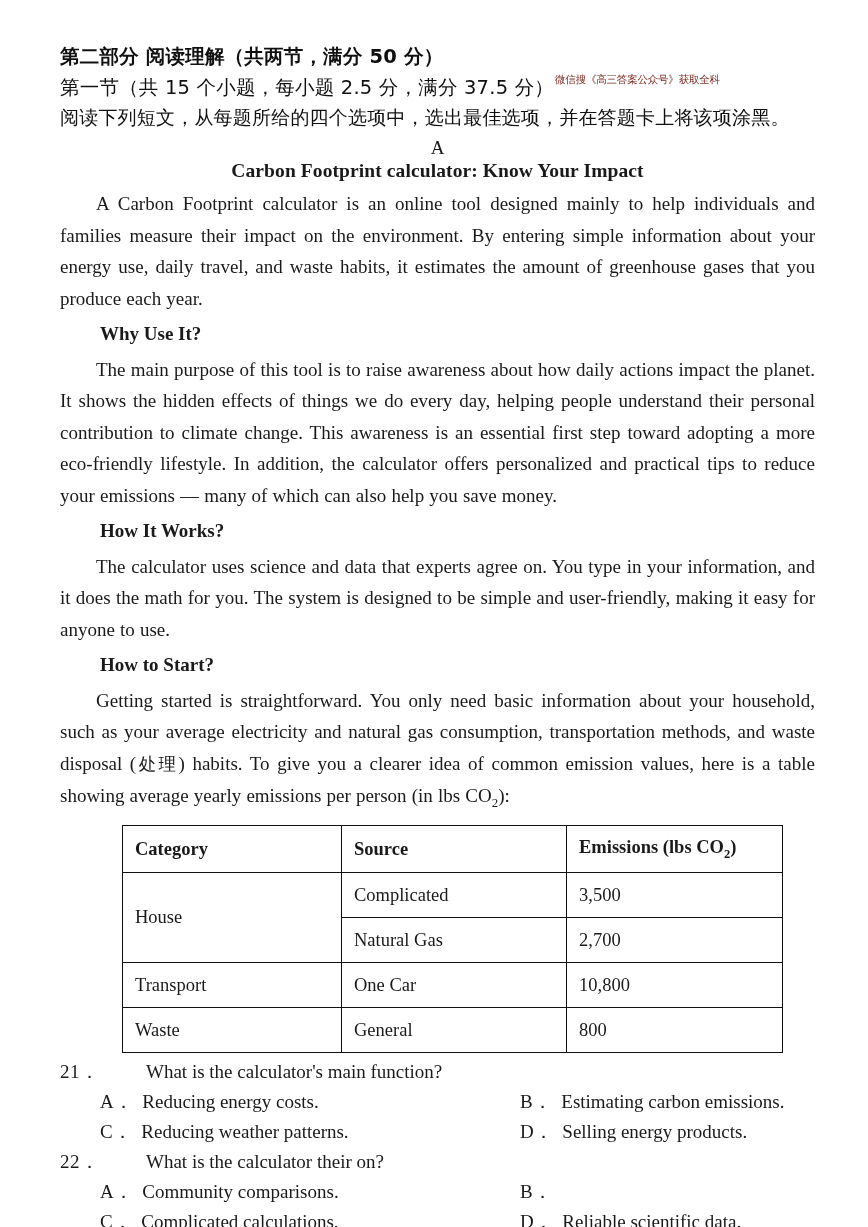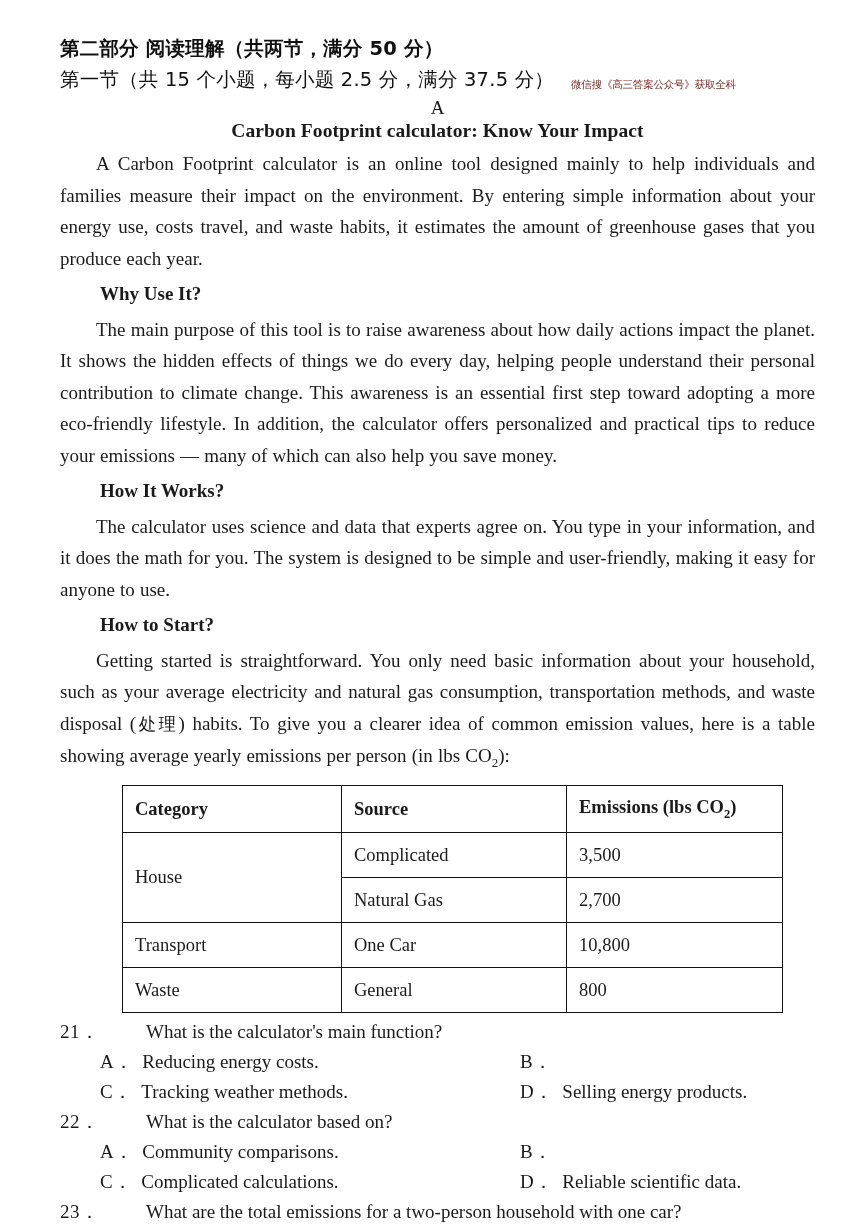--- a/index.html
+++ b/index.html
@@ -12,43 +12,42 @@
     width: 868px;
     height: 1227px;
     position: relative;
     font-family: "Liberation Serif", "DejaVu Serif", serif;
     color: #1a1a1a;
     overflow: hidden;
   }
 
   .page {
     position: absolute;
-    left: 0; top: 4px;
+    left: 0; top: 12px;
     width: 868px;
     height: 1067px;
     box-sizing: border-box;
     padding: 31px 53px 0 60px;
   }
 
   
   .cn-line {
     font-family: "DejaVu Sans", "Liberation Sans", sans-serif;
     font-size: 19.5px;
     letter-spacing: 0.2px;
     color: #101010;
     white-space: nowrap;
   }
   .cn-bold { font-weight: 700; }
 
   .line-sec1 { margin: 0 0 4px 0; }
   .line-sec2 {
     margin: 0 0 4px 0;
     display: flex;
-    align-items: flex-end;
-    gap: 16px;
+    align-items: flex-start;
   }
   .line-sec3 { margin: 0 0 6px 0; font-size: 19px; }
 
   .annot {
     font-family: "DejaVu Sans", "Liberation Sans", sans-serif;
     font-size: 10.5px;
     color: #7a2a22;
     margin-left: 1px;
     letter-spacing: -0.2px;
     position: relative;
@@ -181,25 +180,26 @@
 
 <div class="page">
 
   <div class="cn-line cn-bold line-sec1">第二部分  阅读理解（共两节，满分 50 分）</div>
 
   <div class="line-sec2">
     <span class="cn-line">第一节（共 15 个小题，每小题 2.5 分，满分 37.5 分）</span>
     <span class="annot">微信搜《高三答案公众号》获取全科</span>
   </div>
 
+  <div class="cn-line line-sec3">阅读下列短文，从每题所给的四个选项中，选出最佳选项，并在答题卡上将该项涂黑。</div>
 
   <div class="passage-letter">A</div>
   <div class="passage-title">Carbon Footprint calculator: Know Your Impact</div>
 
-  <p class="para">A Carbon Footprint calculator is an online tool designed mainly to help individuals and families measure their impact on the environment. By entering simple information about your energy use, costs travel, and waste habits, it estimates the amount of greenhouse gases that you produce each year.</p>
+  <p class="para">A Carbon Footprint calculator is an online tool designed mainly to help individuals and families measure their impact on the environment. By entering simple information about your energy use, daily travel, and waste habits, it estimates the amount of greenhouse gases that you produce each year.</p>
 
   <div class="subhead">Why Use It?</div>
   <p class="para">The main purpose of this tool is to raise awareness about how daily actions impact the planet. It shows the hidden effects of things we do every day, helping people understand their personal contribution to climate change. This awareness is an essential first step toward adopting a more eco-friendly lifestyle. In addition, the calculator offers personalized and practical tips to reduce your emissions — many of which can also help you save money.</p>
 
   <div class="subhead">How It Works?</div>
   <p class="para">The calculator uses science and data that experts agree on. You type in your information, and it does the math for you. The system is designed to be simple and user-friendly, making it easy for anyone to use.</p>
 
   <div class="subhead">How to Start?</div>
   <p class="para"><span>Getting started is straightforward. You only need basic information about your household, such as your average electricity and natural gas consumption, transportation methods, and waste disposal (</span><span class="cnchar">处理</span><span>) habits. To give you a clearer idea of common emission values, here is a table showing average yearly emissions per person (in lbs CO</span><sub>2</sub><span>):</span></p>
 
@@ -240,36 +240,37 @@
       <span class="qnum">21．</span>
       <span class="qtext">What is the calculator's main function?</span>
     </div>
     <div class="opt-row">
       <span class="opt opt-a">
         <span class="opt-key">A．</span>
         <span class="opt-txt">Reducing energy costs.</span>
       </span>
       <span class="opt opt-b">
         <span class="opt-key">B．</span>
+        <span class="opt-txt">Estimating carbon emissions.</span>
       </span>
     </div>
     <div class="opt-row">
       <span class="opt opt-c">
         <span class="opt-key">C．</span>
-        <span class="opt-txt">Tracking weather methods.</span>
+        <span class="opt-txt">Reducing weather patterns.</span>
       </span>
       <span class="opt opt-d">
         <span class="opt-key">D．</span>
         <span class="opt-txt">Selling energy products.</span>
       </span>
     </div>
 
     <div class="qline">
       <span class="qnum">22．</span>
-      <span class="qtext">What is the calculator based on?</span>
+      <span class="qtext">What is the calculator their on?</span>
     </div>
     <div class="opt-row">
       <span class="opt opt-a">
         <span class="opt-key">A．</span>
         <span class="opt-txt">Community comparisons.</span>
       </span>
       <span class="opt opt-b">
         <span class="opt-key">B．</span>
       </span>
     </div>

